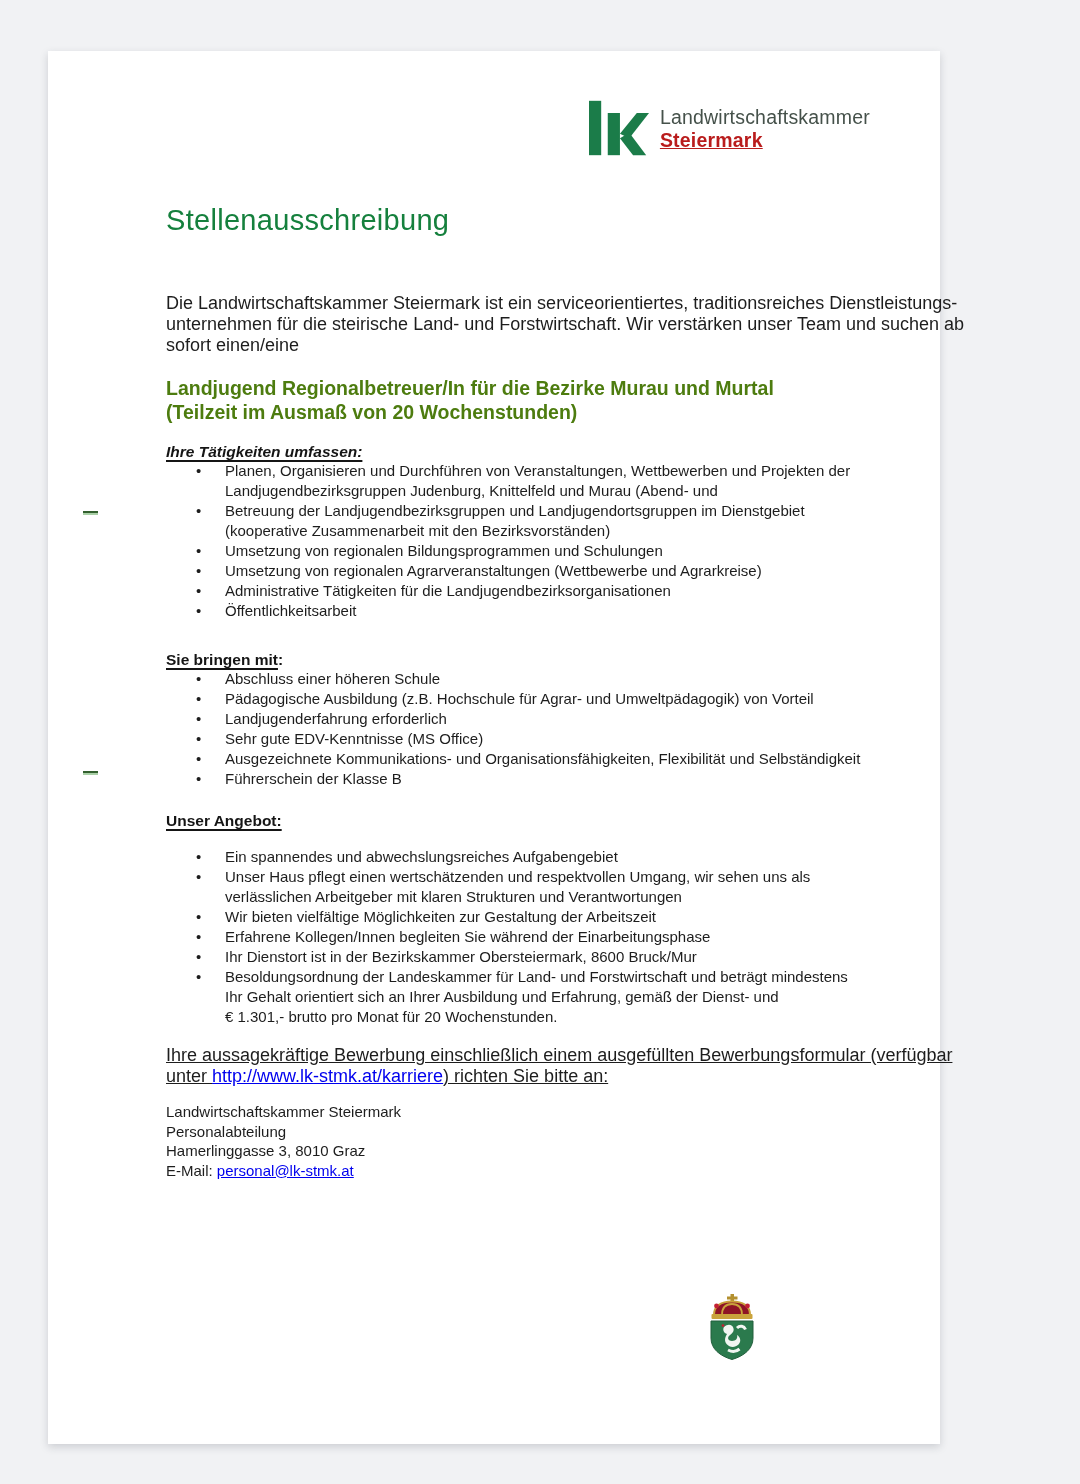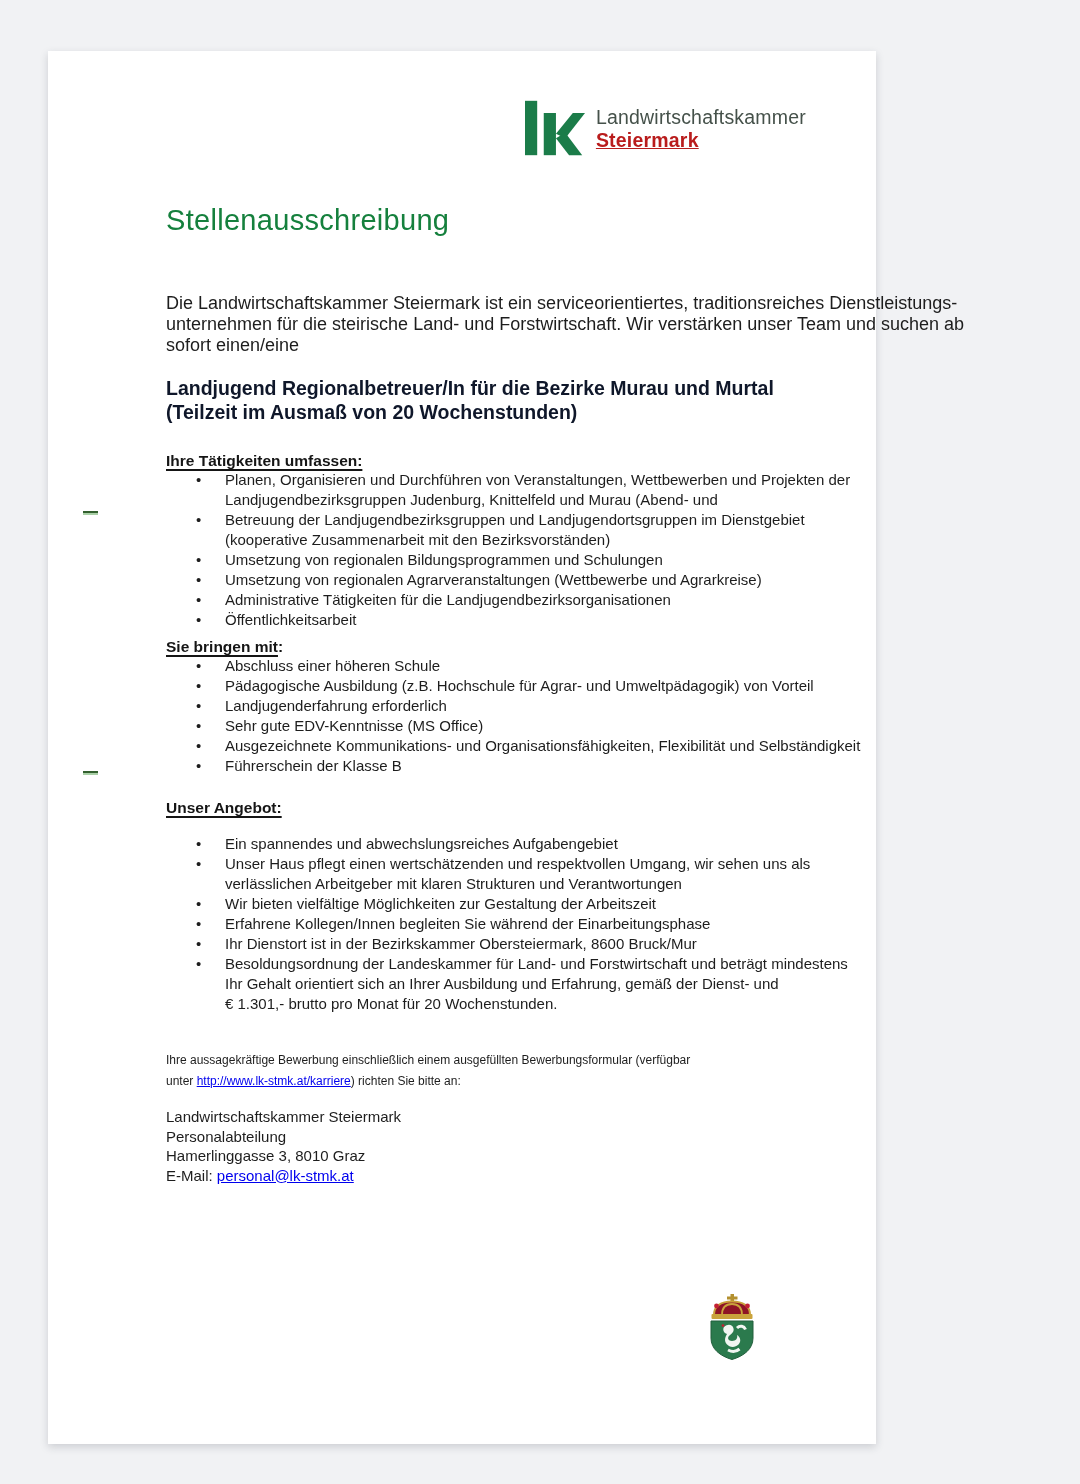--- a/index.html
+++ b/index.html
@@ -5,21 +5,21 @@
   * { margin:0; padding:0; box-sizing:border-box; }
   html,body { width:1080px; height:1484px; }
   body {
     background:#f1f2f4;
     font-family:"Liberation Sans","DejaVu Sans",sans-serif;
     color:#1d1d1d;
     position:relative;
   }
   .paper {
     position:absolute; left:48px; top:51px;
-    width:828px; height:1393px;
+    width:892px; height:1393px;
     background:#ffffff;
     box-shadow:0 3px 8px rgba(40,45,60,0.18);
   }
   
   .margin-mark {
     position:absolute; left:35px; width:15px; height:4px;
     background:linear-gradient(to bottom,#33602f 0 55%,#a9d0a6 55% 100%);
   }
   .mark1 { top:460px; }
   .mark2 { top:720px; }
@@ -39,44 +39,44 @@
   .doc-title {
     margin-top:43px;
     font-size:29px; line-height:34px; color:#15803d;
     letter-spacing:0.3px;
   }
   .intro { margin-top:56px; font-size:18px; line-height:21px; }
   .intro div, .line { white-space:nowrap; }
 
   .position-title {
     margin-top:20px;
-    color:#0f172a; font-weight:bold;
+    color:#4d7c0f; font-weight:bold;
     font-size:19.5px; line-height:24px;
   }
   .position-title div { white-space:nowrap; }
 
   .section-head {
     font-size:15.5px; font-weight:bold; color:#151515;
   }
   .section-head .u { text-decoration:underline; text-underline-offset:3px; text-decoration-thickness:1.5px; }
-  .sh1 { margin-top:28px; }
-  .sh2 { margin-top:8px; }
+  .sh1 { margin-top:19px;font-style:italic; }
+  .sh2 { margin-top:30px; }
   .sh3 { margin-top:23px; }
 
   .bullets { margin-top:0; font-size:15px; line-height:20px; }
   .bullets.gap-top { margin-top:17px; }
   .bullet { display:flex; align-items:flex-start; }
   .dot {
     flex:0 0 29px; margin-left:30px; text-align:left;
     font-size:15px; line-height:20px;
   }
   .btext { flex:1; }
   .btext div { white-space:nowrap; }
 
-  .closing { margin-top:36px; font-size:12px; line-height:21px; }
+  .closing { margin-top:18px; font-size:18px; line-height:21px;text-decoration:underline; }
   .address { margin-top:15px; font-size:15px; line-height:19.5px; }
 
   a.doclink { color:#0000ee; text-decoration:underline; cursor:pointer; }
 
   .crest { position:absolute; left:656px; top:1243px; width:56px; height:66px; }
 </style>
 </head>
 <body>
 
 <div class="paper">

